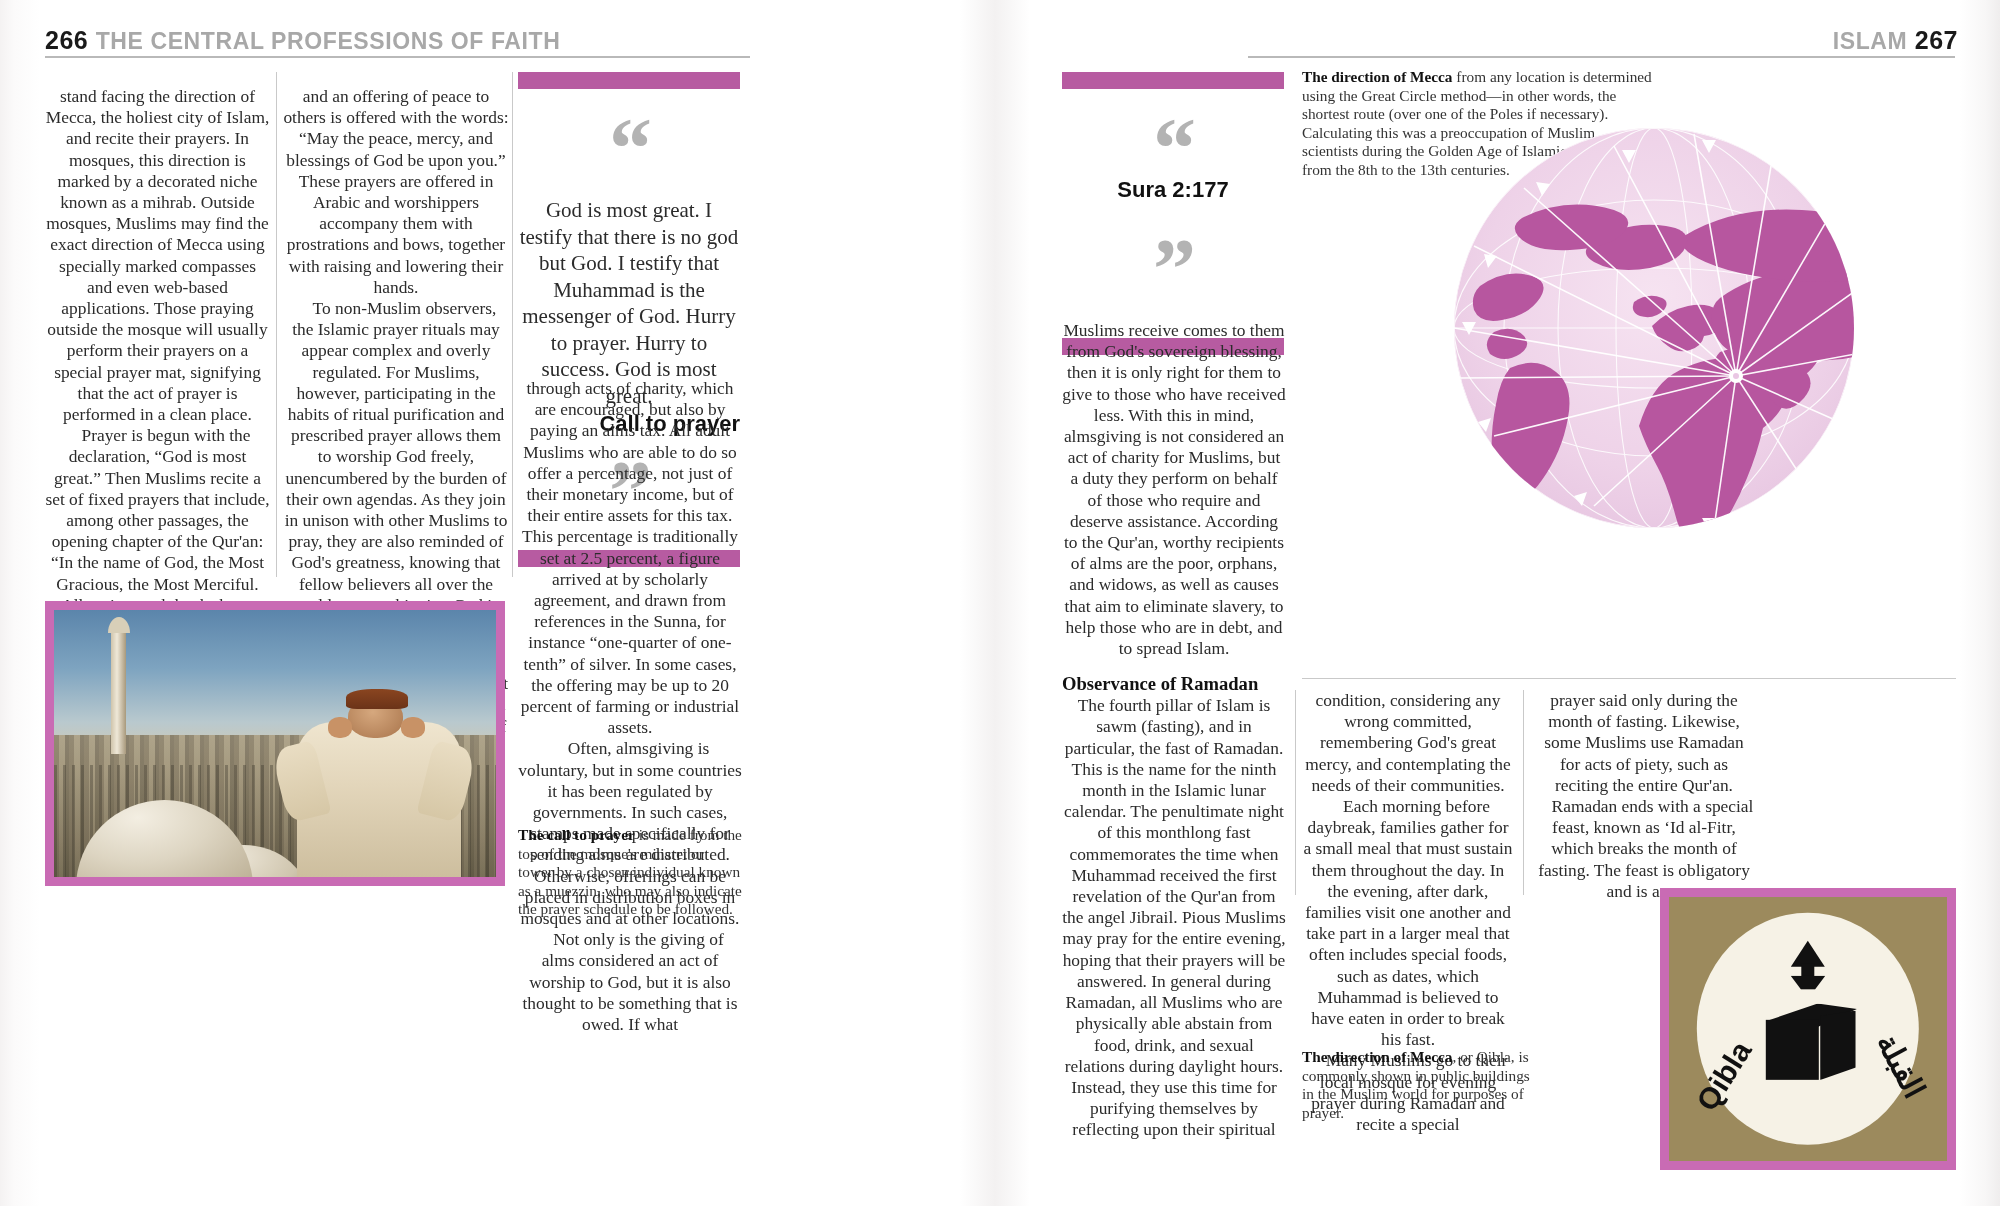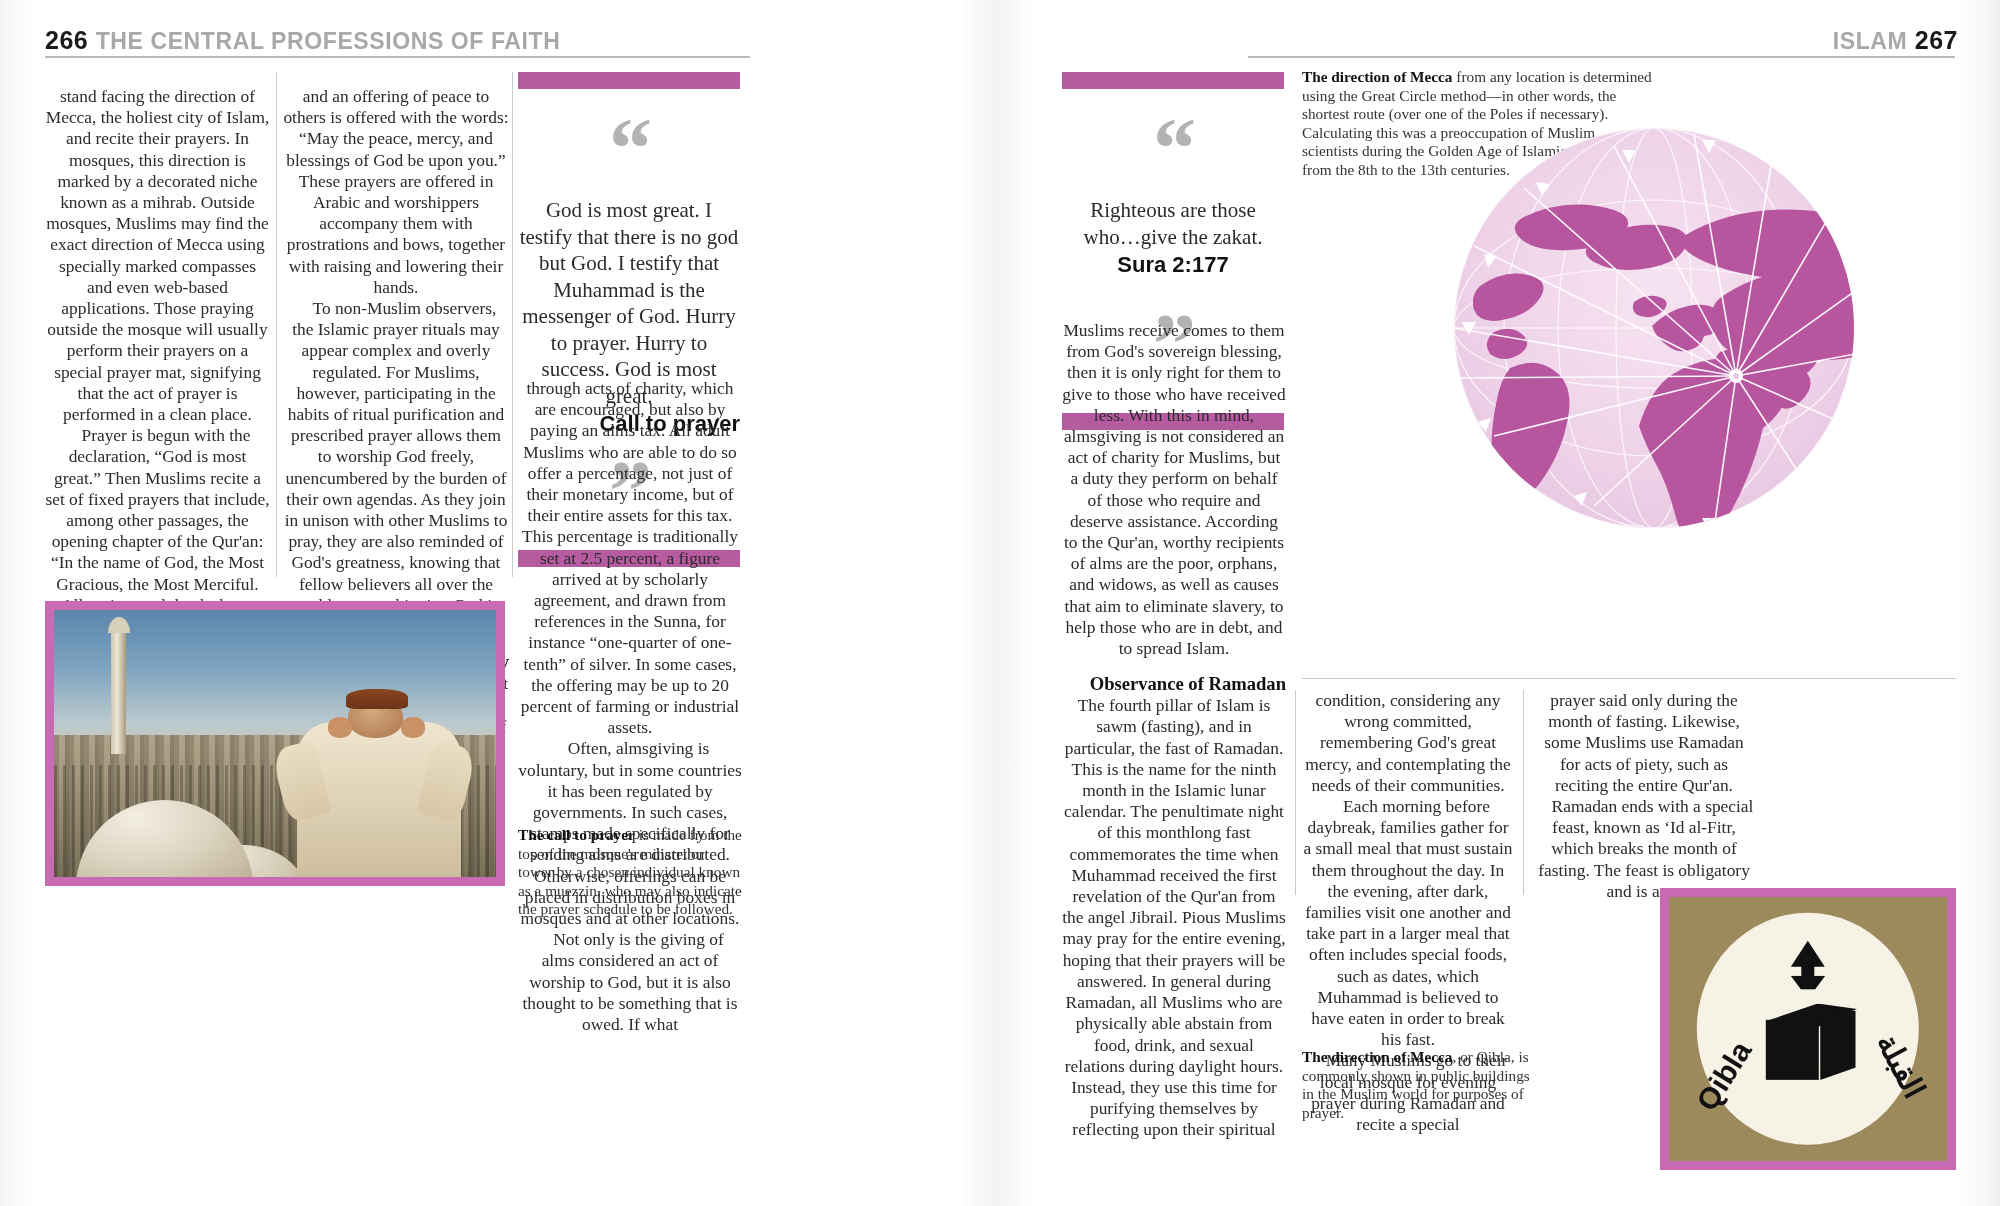--- a/index.html
+++ b/index.html
@@ -25,21 +25,21 @@
   #rule-right{left:1248px;top:56px;width:707px;}
 
   
   .col{position:absolute;font-size:17.4px;line-height:21.2px;
        text-align:left;color:#2b2b2b;}
   .col p{margin:0;text-indent:0;text-align:center;}
   .col p+p{text-indent:17px;}
   .vline{position:absolute;width:1px;background:#c9c9c9;}
 
   .subhead{font-family:"Liberation Serif", serif;font-weight:bold;font-size:18.6px;
-           line-height:21px;color:#111;margin:14px 0 1px 0;text-align:right;}
+           line-height:21px;color:#111;margin:14px 0 1px 0;}
   .subhead:first-child{margin-top:0;}
 
   
   .quote{position:absolute;text-align:center;}
   .qbar{background:#b7569f;background:#b75ba1;}
   .qbar2{background:#b75ba1;}
   .qmark{font-family:"Liberation Serif", serif;color:#b3b3b3;
          font-size:86px;line-height:52px;font-weight:bold;letter-spacing:-3px;}
   .qtext{font-size:21px;line-height:26.5px;color:#2b2b2b;}
   .qattr{font-family:"Liberation Sans", sans-serif;font-weight:bold;font-size:22px;color:#111;}
@@ -182,21 +182,20 @@
       <div class="ph-man-head"></div>
       <div class="ph-hand-l"></div>
       <div class="ph-hand-r"></div>
       <div class="ph-man-hat"></div>
     </div>
   </div>
 
   <div class="quote" style="left:1062px;top:72px;width:222px;">
     <div class="qbar" style="height:17px;"></div>
     <div class="qmark" style="margin-top:34px;">“</div>
-    <div class="qtext" style="margin-top:22px;">Righteous are those who…give the zakat.</div>
     <div class="qattr" style="margin-top:2px;">Sura 2:177</div>
     <div class="qmark" style="margin-top:40px;">”</div>
     <div class="qbar2" style="height:17px;margin-top:43px;"></div>
   </div>
 
   <div class="col" style="left:1062px;top:320px;width:224px;">
     <p>Muslims receive comes to them from God's sovereign blessing, then it is only right for them to give to those who have received less. With this in mind, almsgiving is not considered an act of charity for Muslims, but a duty they perform on behalf of those who require and deserve assistance. According to the Qur'an, worthy recipients of alms are the poor, orphans, and widows, as well as causes that aim to eliminate slavery, to help those who are in debt, and to spread Islam.</p>
     <div class="subhead">Observance of Ramadan</div>
     <p>The fourth pillar of Islam is sawm (fasting), and in particular, the fast of Ramadan. This is the name for the ninth month in the Islamic lunar calendar. The penultimate night of this monthlong fast commemorates the time when Muhammad received the first revelation of the Qur'an from the angel Jibrail. Pious Muslims may pray for the entire evening, hoping that their prayers will be answered. In general during Ramadan, all Muslims who are physically able abstain from food, drink, and sexual relations during daylight hours. Instead, they use this time for purifying themselves by reflecting upon their spiritual</p>
   </div>

